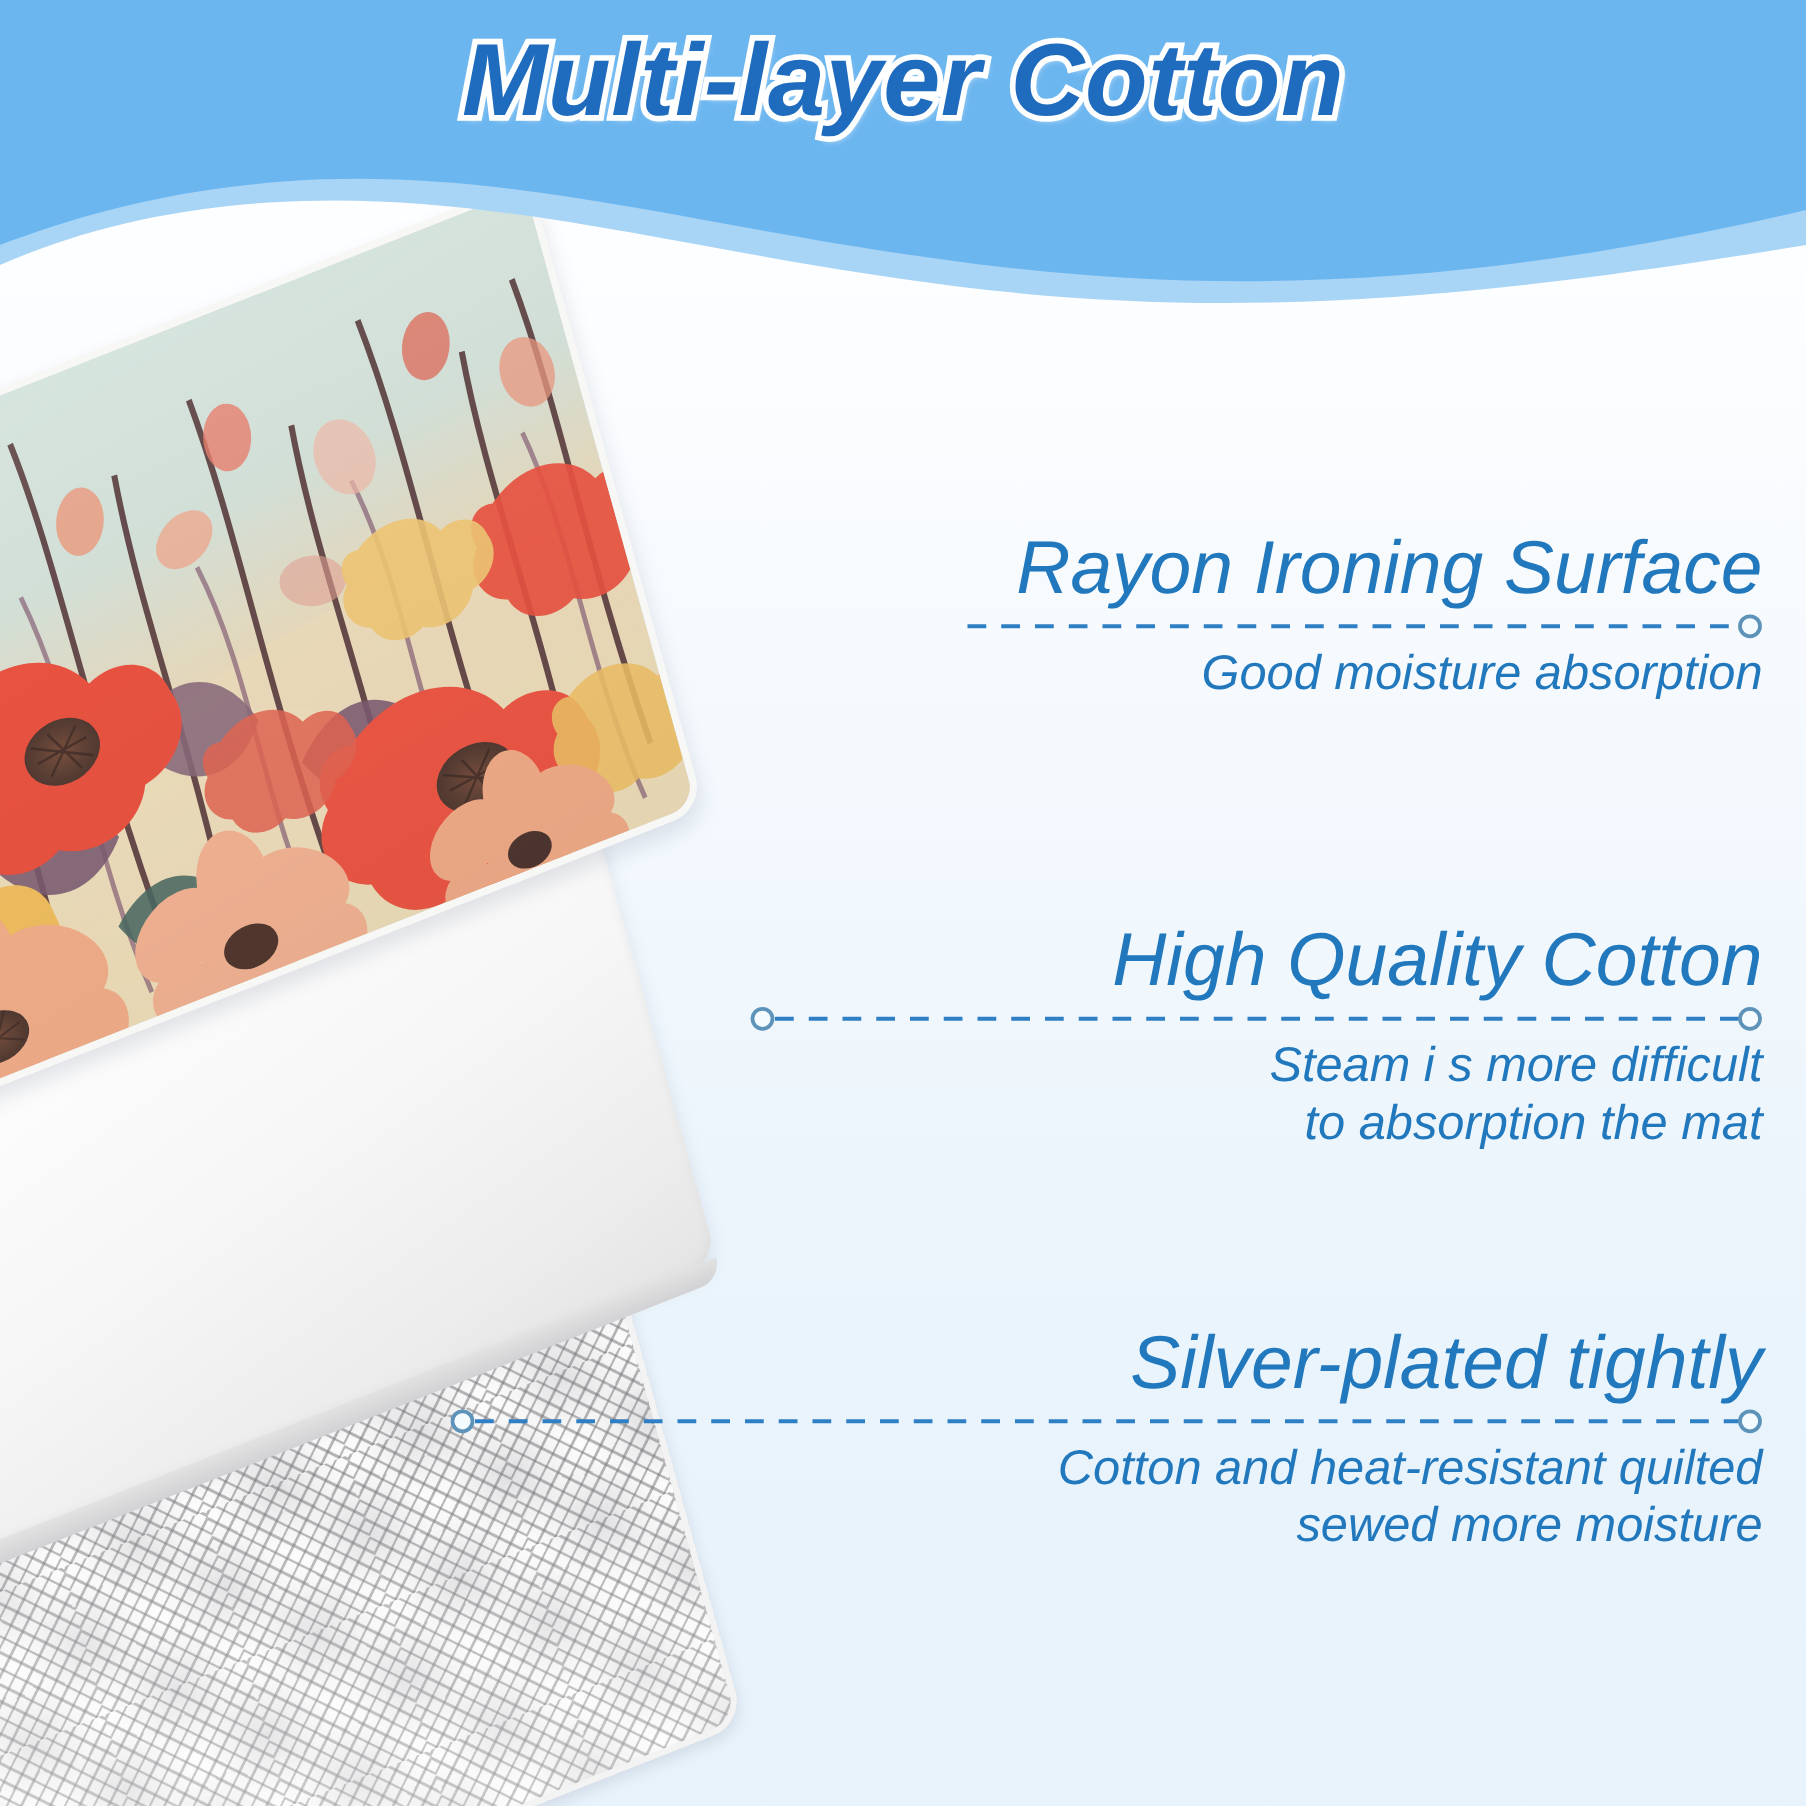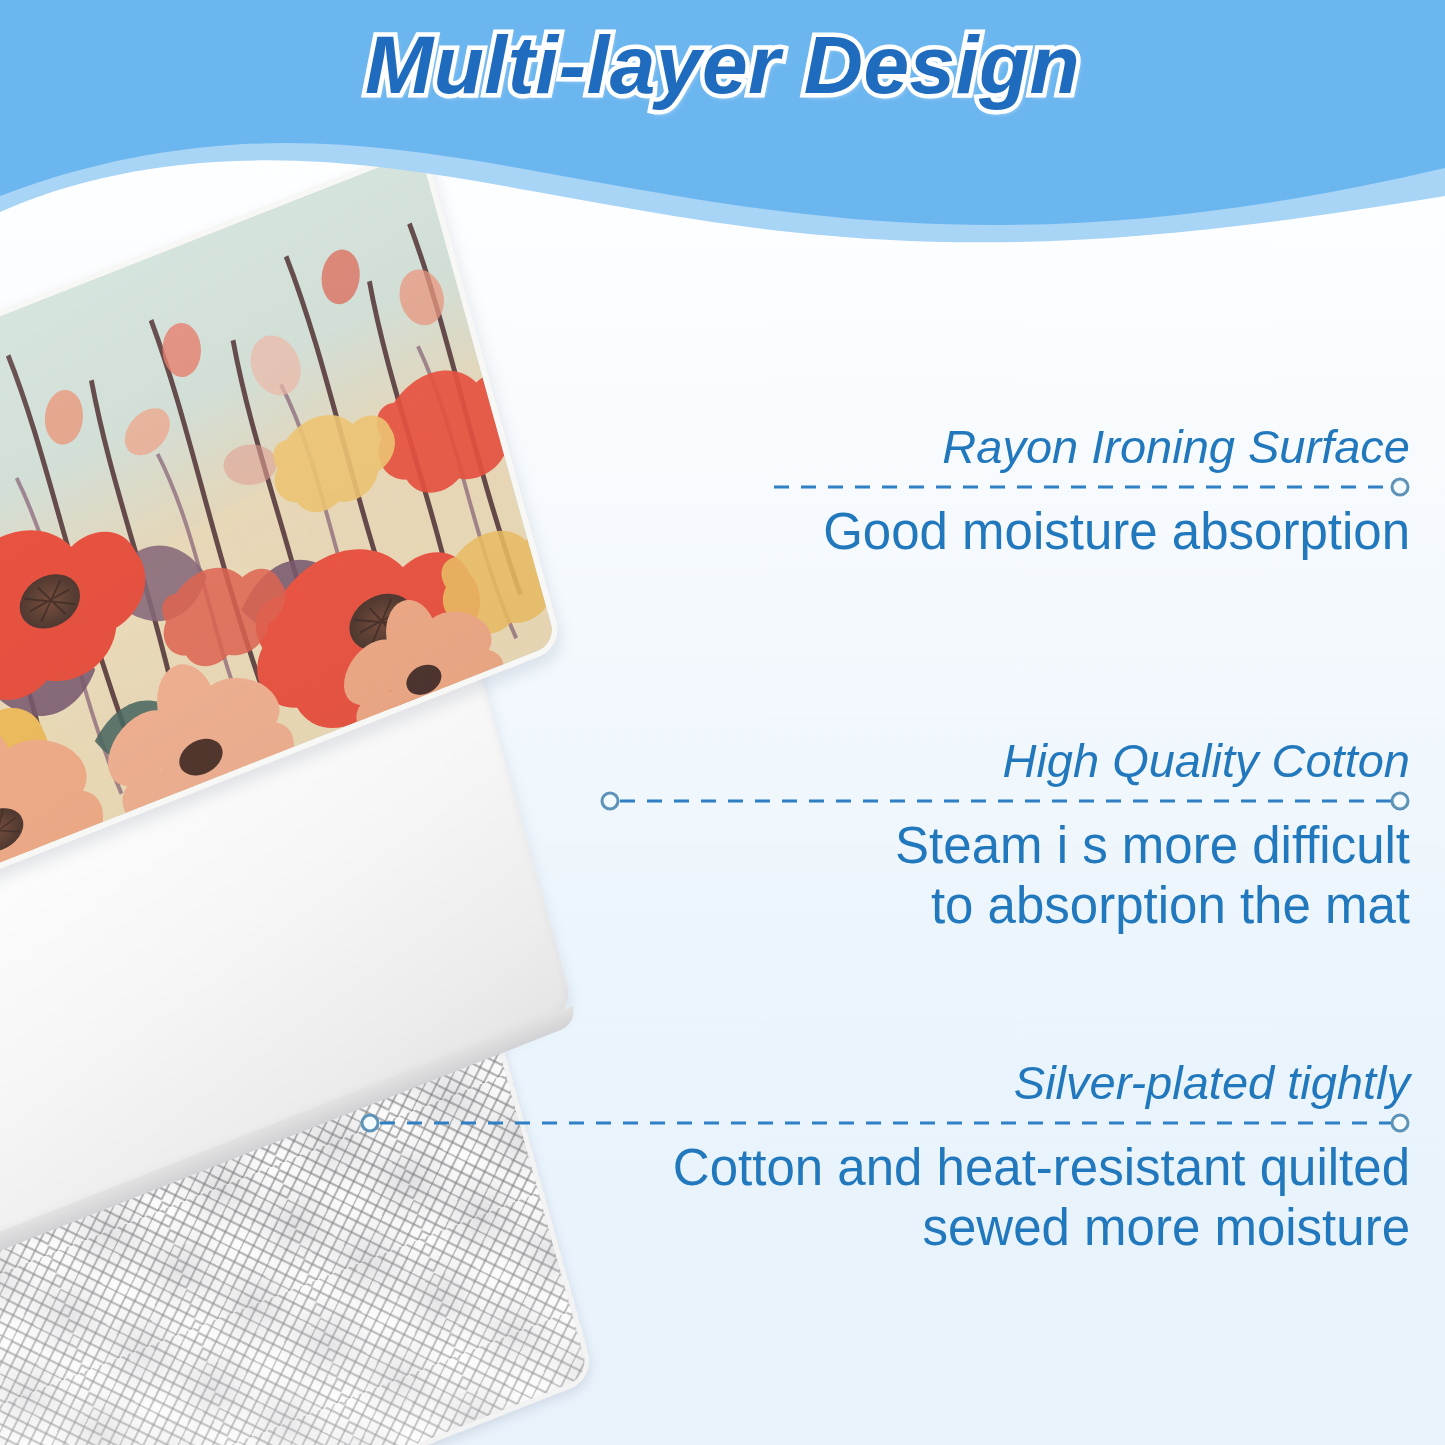--- a/index.html
+++ b/index.html
@@ -166,29 +166,30 @@
   }
 
   
   .callouts { position: absolute; inset: 0; z-index: 9; }
 
   .callout {
     position: absolute;
     text-align: right;
   }
   .callout-title {
-    font-size: 47px;
+    font-size: 60px;
     font-style: italic;
     color: #2178bd;
     line-height: 1.06;
     white-space: nowrap;
     font-weight: normal;
   }
   .callout-sub {
-    font-size: 51px;
+    font-size: 39px;
+    font-style: italic;
     color: #2178bd;
     line-height: 1.18;
     white-space: nowrap;
     font-weight: normal;
   }
   .callout-rule { height: 30px; position: relative; }
   .callout-rule svg { position: absolute; right: 0; top: 0; overflow: visible; }
 
   .c1 { left: 770px; top: 422px; width: 640px; }
   .c2 { left: 600px; top: 708px; width: 810px; margin-top: 28px; }
@@ -436,21 +437,21 @@
   <div class="banner-wrap">
     <svg width="1445" height="260" viewBox="0 0 1445 260">
 
       <path d="M0 0 H1445 V196 C1200 236 1010 256 790 232 C560 206 400 150 215 162 C120 168 50 190 0 212 Z" fill="#a8d4f6"></path>
 
       <path d="M0 0 H1445 V168 C1230 218 1030 240 805 214 C575 188 415 132 230 145 C132 152 58 174 0 196 Z" fill="#6cb6f0"></path>
     </svg>
   </div>
 
   <div class="title-layer">
-    <div class="title-text">Multi-layer Design</div>
+    <div class="title-text">Multi-layer Cotton</div>
   </div>
 
   <div class="callouts">
 
     <div class="callout c1">
       <div class="callout-title">Rayon Ironing Surface</div>
       <div class="callout-rule">
         <svg width="640" height="30" viewBox="0 0 640 30">
           <line class="rule-line" x1="4" y1="15" x2="626" y2="15"></line>
           <circle class="rule-dot" cx="630" cy="15" r="8"></circle>

